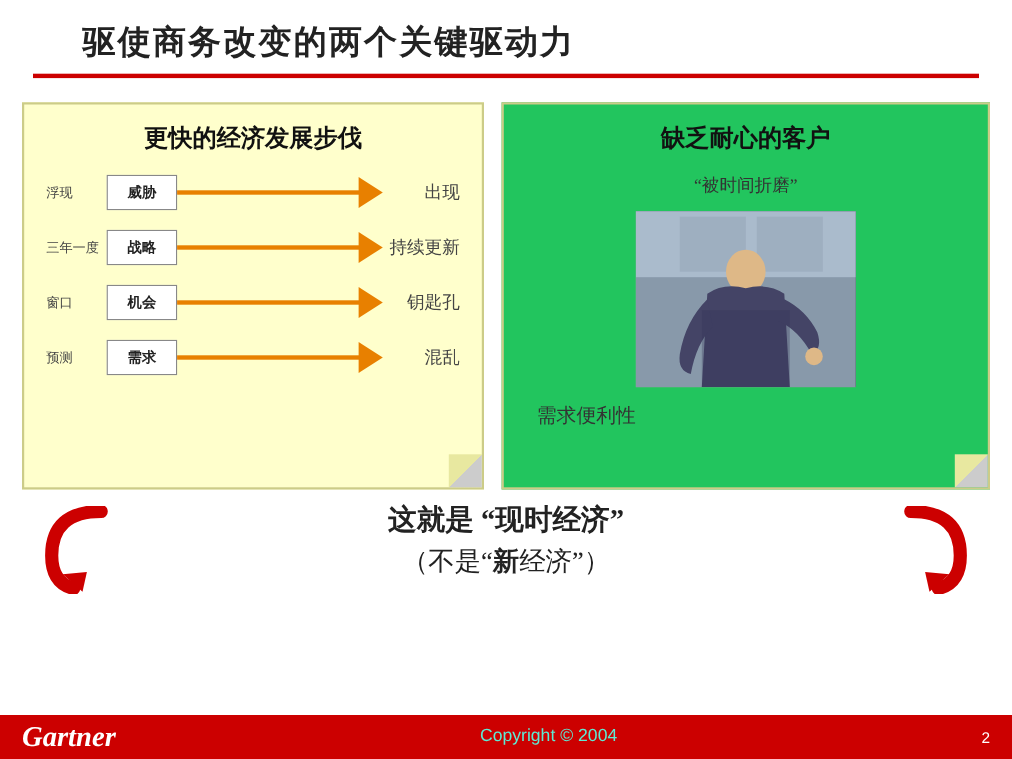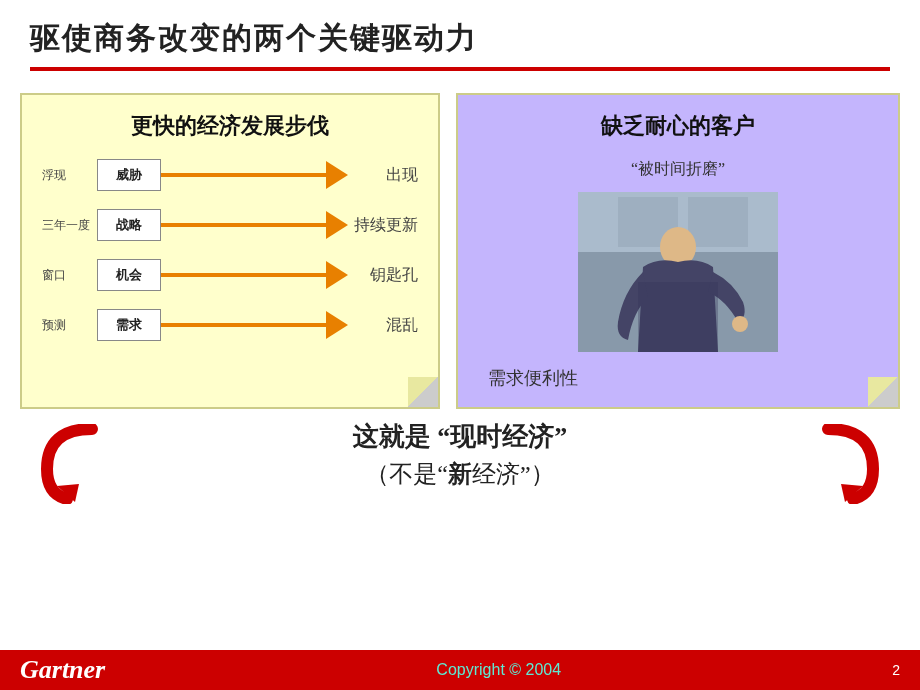--- a/index.html
+++ b/index.html
@@ -14,34 +14,35 @@
 
     
     .header {
       padding: 18px 30px 8px 30px;
     }
     .page-title {
       font-size: 30px;
       font-weight: bold;
       color: #222;
       letter-spacing: 2px;
+      margin-left: 45px;
     }
     .red-line {
       height: 4px;
       background: #cc0000;
       margin: 8px 0 14px 0;
     }
 
     
     .panels-container {
       display: flex;
       flex-direction: row;
       gap: 16px;
       padding: 0 20px;
-      height: 316px;
+      height: 352px;
       border-radius: 23px;
     }
 
     
     .left-panel {
       background: #ffffcc;
       border: 2px solid #cccc88;
       flex: 0 0 420px;
       padding: 16px 20px;
       position: relative;
@@ -114,21 +115,21 @@
     }
     .right-label {
       font-size: 16px;
       color: #444;
       width: 70px;
       text-align: right;
     }
 
     
     .right-panel {
-      background: #c4b5fd;
+      background: #22c55e;
       border: 2px solid #cccc88;
       flex: 1;
       padding: 16px 20px;
       position: relative;
     }
     .quote-text {
       font-size: 16px;
       color: #333;
       text-align: center;
       margin-bottom: 12px;

